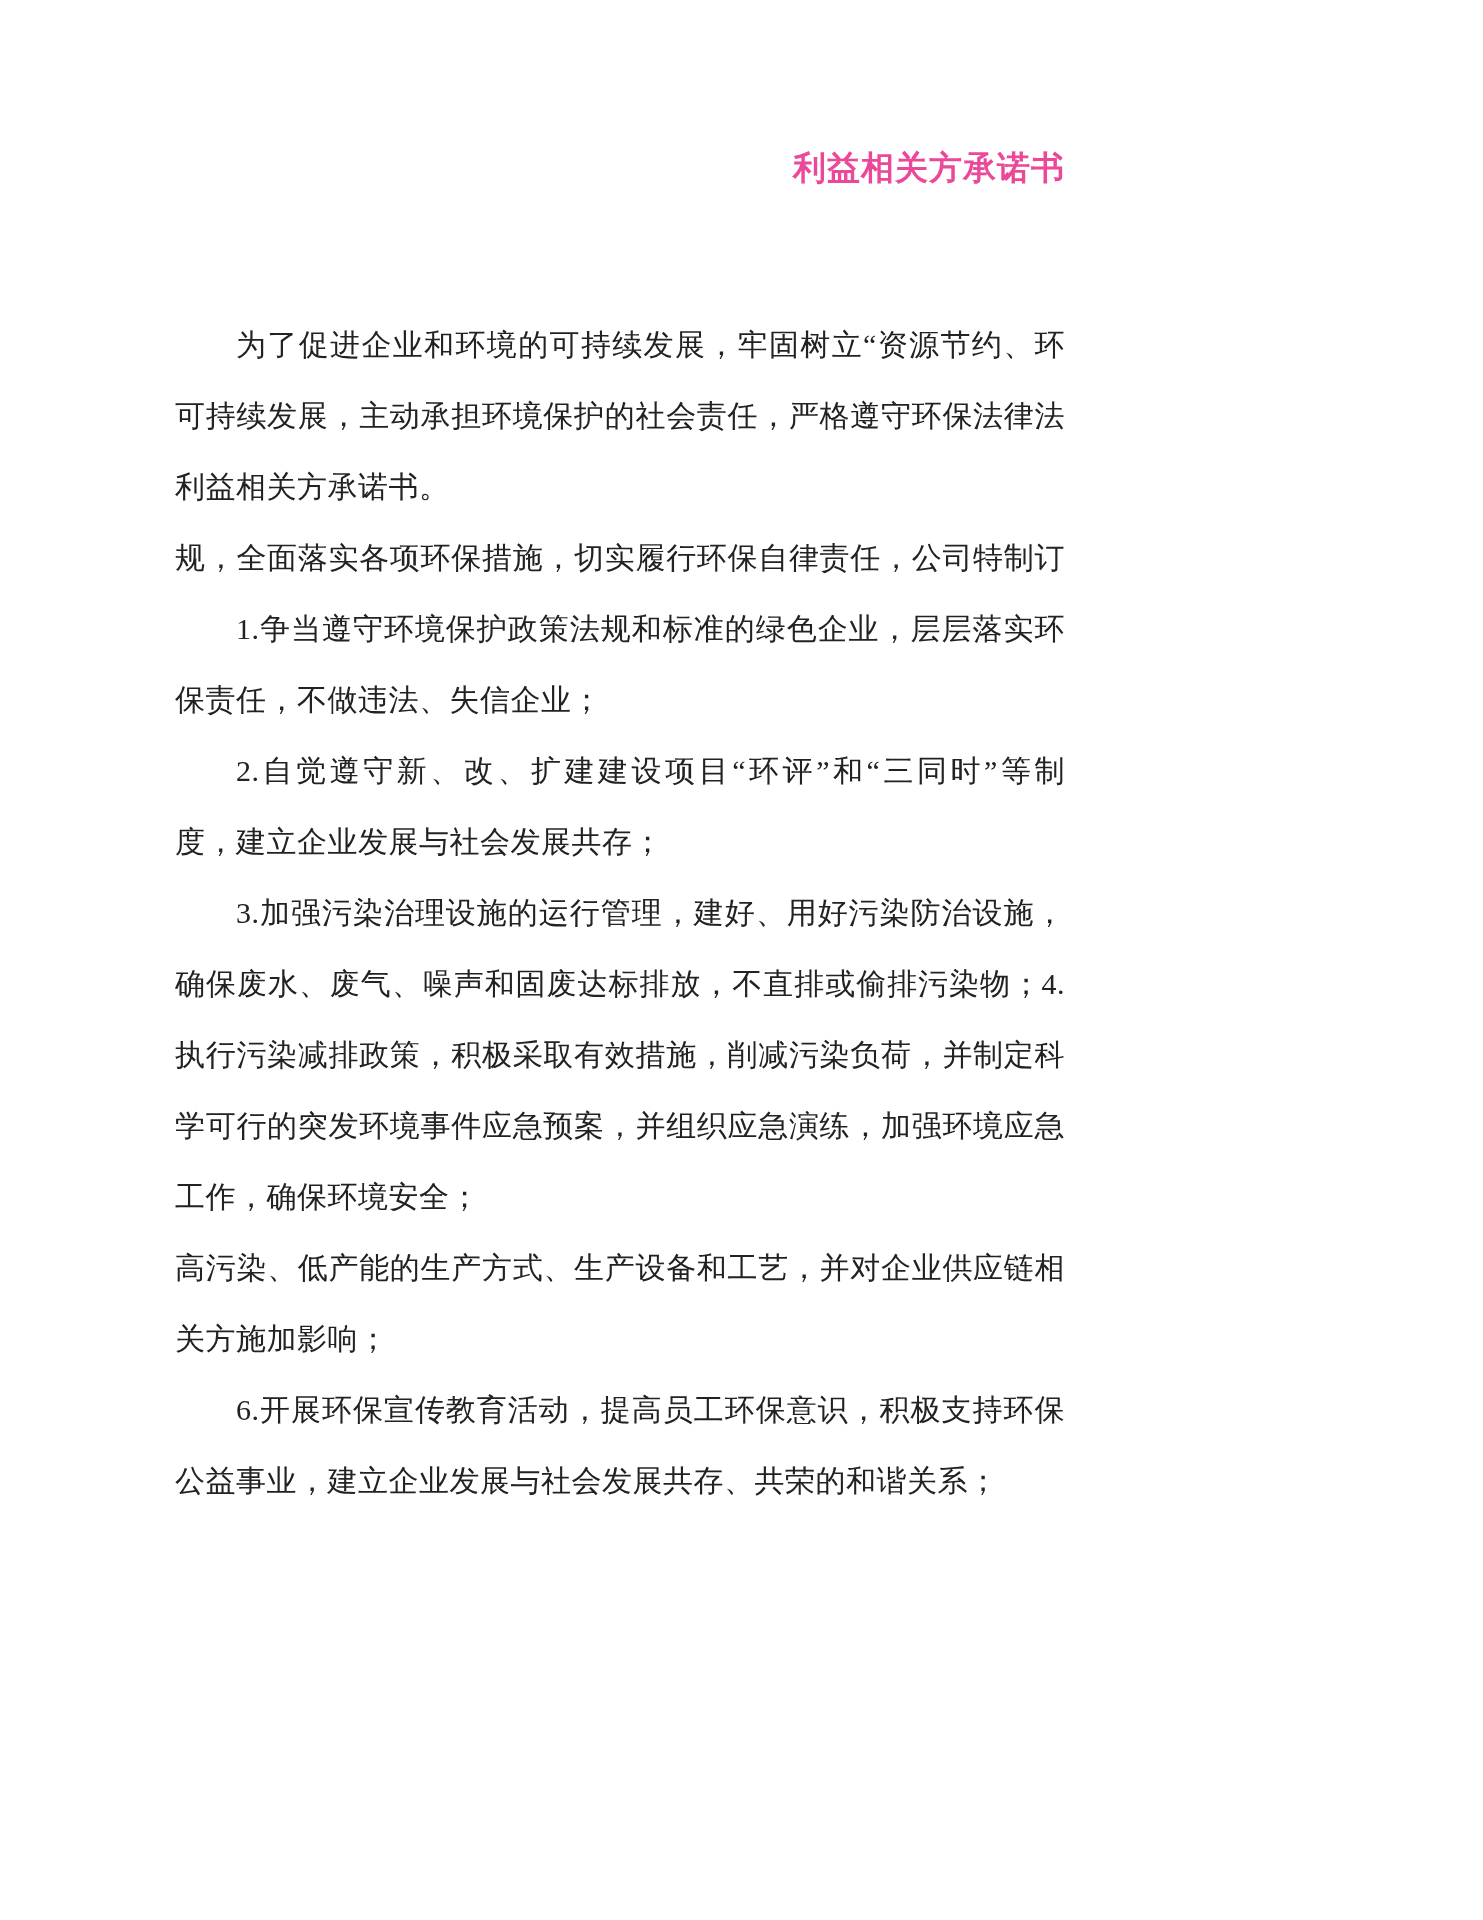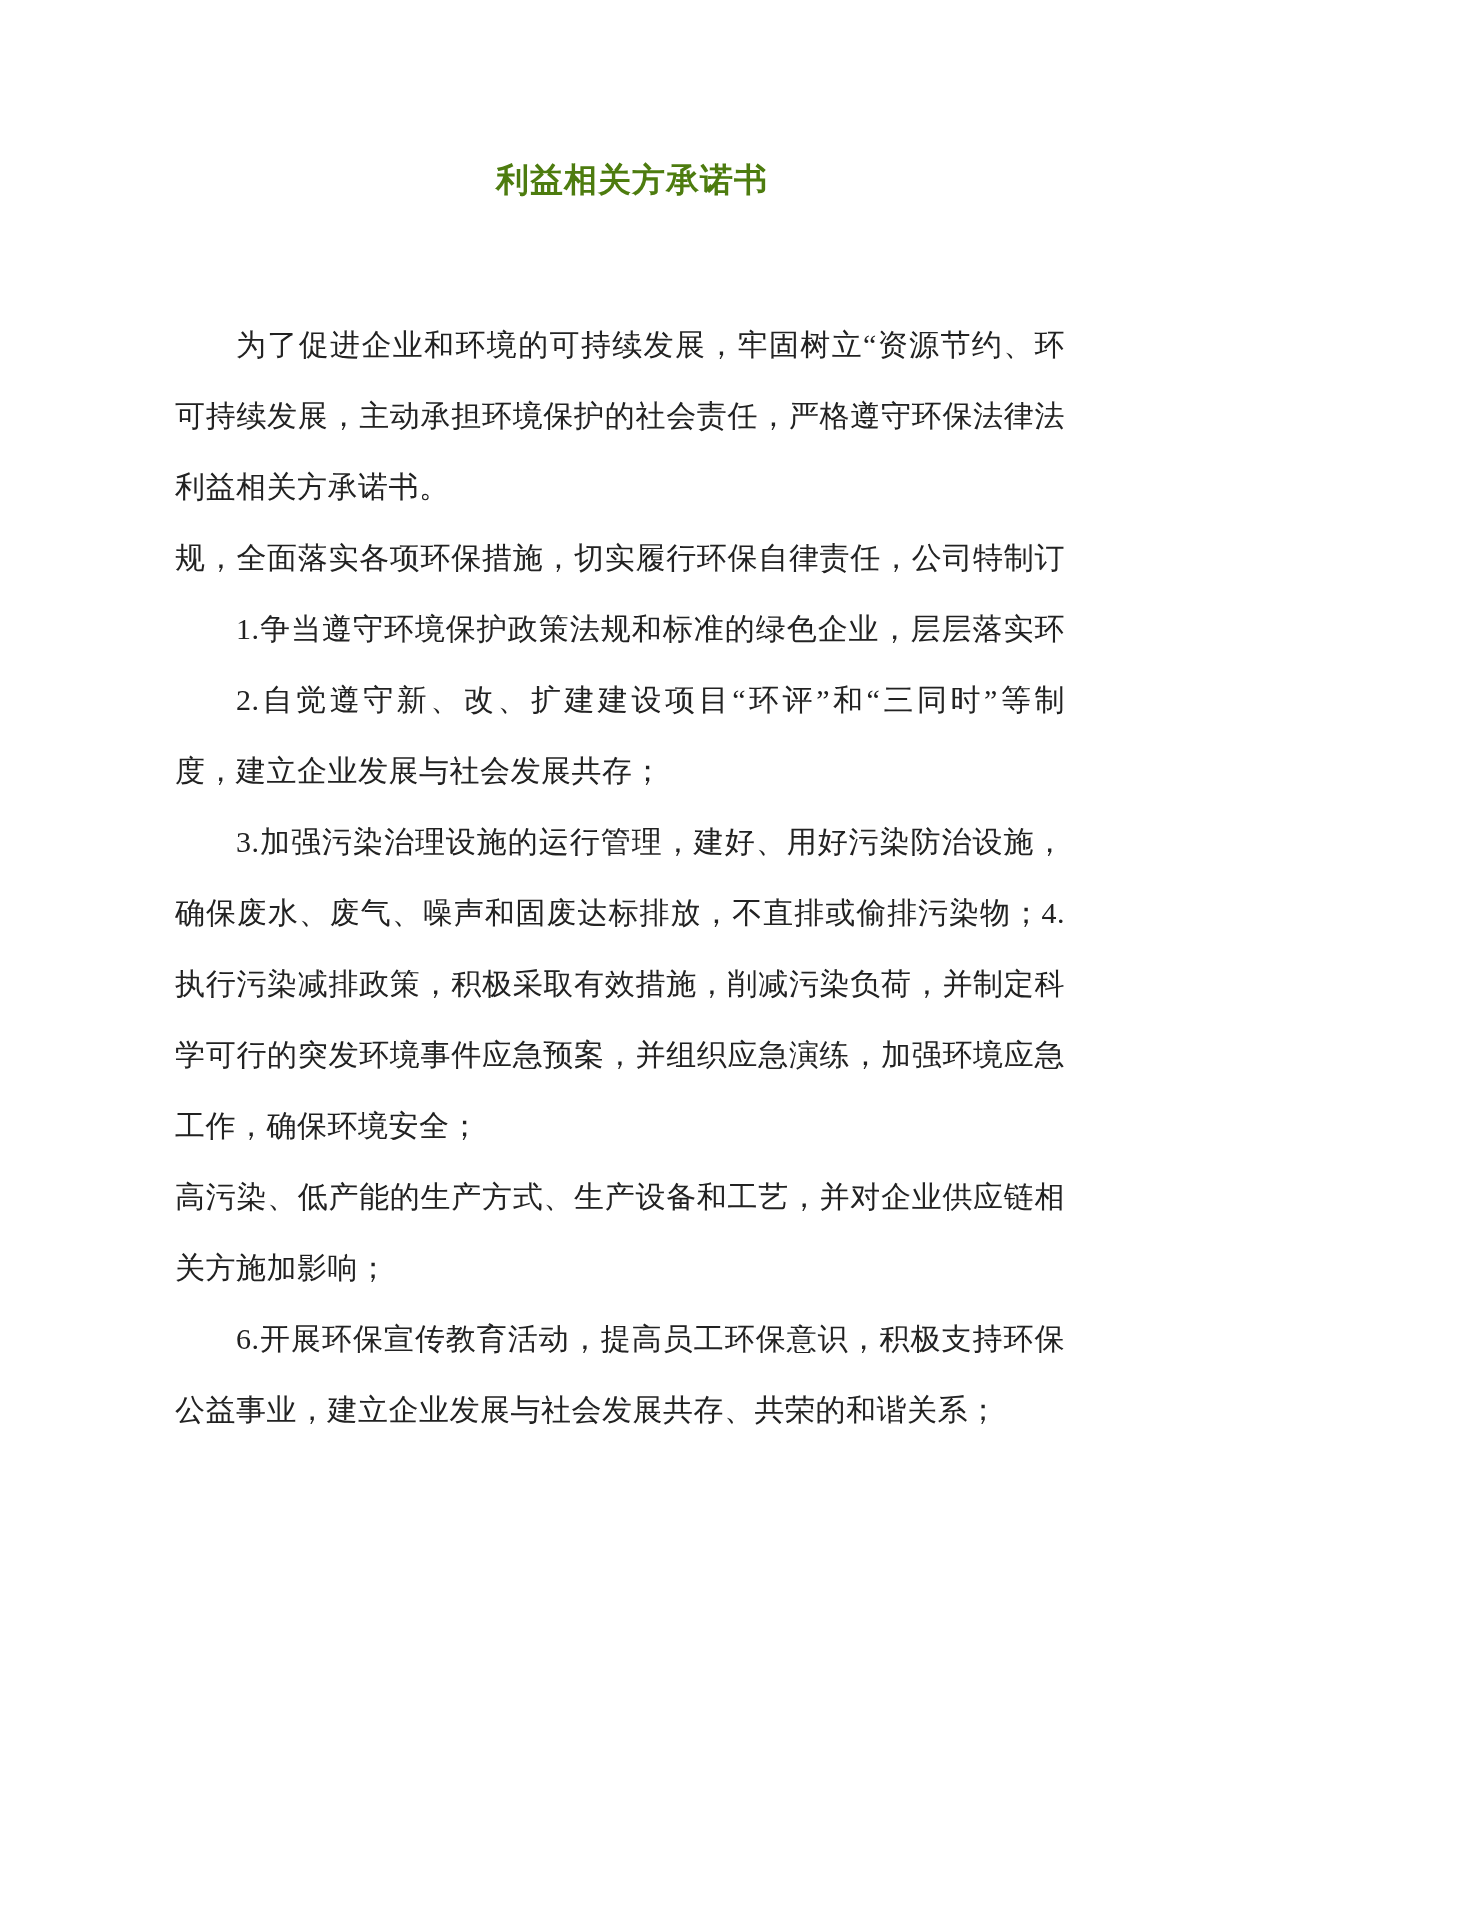--- a/index.html
+++ b/index.html
@@ -14,27 +14,27 @@
     background: #ffffff;
     overflow: hidden;
     font-family: "Liberation Serif", "DejaVu Serif", serif;
     color: #222222;
   }
   .doc-title {
     position: absolute;
     top: 146px;
     left: 175px;
     width: 890px;
-    margin: 12px;
-    text-align: center;
+    margin: 0;
+    text-align: right;
     font-family: "Liberation Sans", "DejaVu Sans", sans-serif;
     font-weight: bold;
     font-size: 33px;
     letter-spacing: 1px;
-    color: #4d7c0f;
+    color: #ec4899;
   }
   .doc-body {
     position: absolute;
     top: 309px;
     left: 175px;
     width: 890px;
     font-size: 30px;
     line-height: 71px;
     letter-spacing: 0.5px;
   }
@@ -57,20 +57,21 @@
 <body>
 
 <div class="page">
   <h1 class="doc-title">利益相关方承诺书</h1>
   <div class="doc-body" id="doc-body">
       <div class="line indent">为了促进企业和环境的可持续发展，牢固树立“资源节约、环</div>
       <div class="line">可持续发展，主动承担环境保护的社会责任，严格遵守环保法律法</div>
       <div class="line short">利益相关方承诺书。</div>
       <div class="line">规，全面落实各项环保措施，切实履行环保自律责任，公司特制订</div>
       <div class="line indent">1.争当遵守环境保护政策法规和标准的绿色企业，层层落实环</div>
+      <div class="line short">保责任，不做违法、失信企业；</div>
       <div class="line indent">2.自觉遵守新、改、扩建建设项目“环评”和“三同时”等制</div>
       <div class="line short">度，建立企业发展与社会发展共存；</div>
       <div class="line indent">3.加强污染治理设施的运行管理，建好、用好污染防治设施，</div>
       <div class="line">确保废水、废气、噪声和固废达标排放，不直排或偷排污染物；4.</div>
       <div class="line">执行污染减排政策，积极采取有效措施，削减污染负荷，并制定科</div>
       <div class="line">学可行的突发环境事件应急预案，并组织应急演练，加强环境应急</div>
       <div class="line short">工作，确保环境安全；</div>
       <div class="line">高污染、低产能的生产方式、生产设备和工艺，并对企业供应链相</div>
       <div class="line short">关方施加影响；</div>
       <div class="line indent">6.开展环保宣传教育活动，提高员工环保意识，积极支持环保</div>

